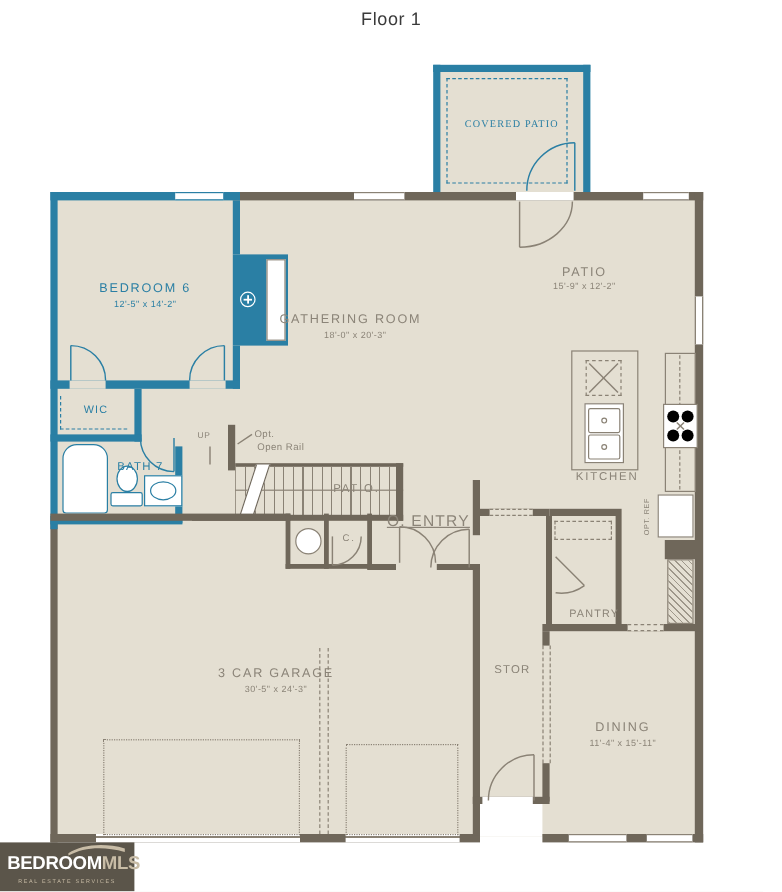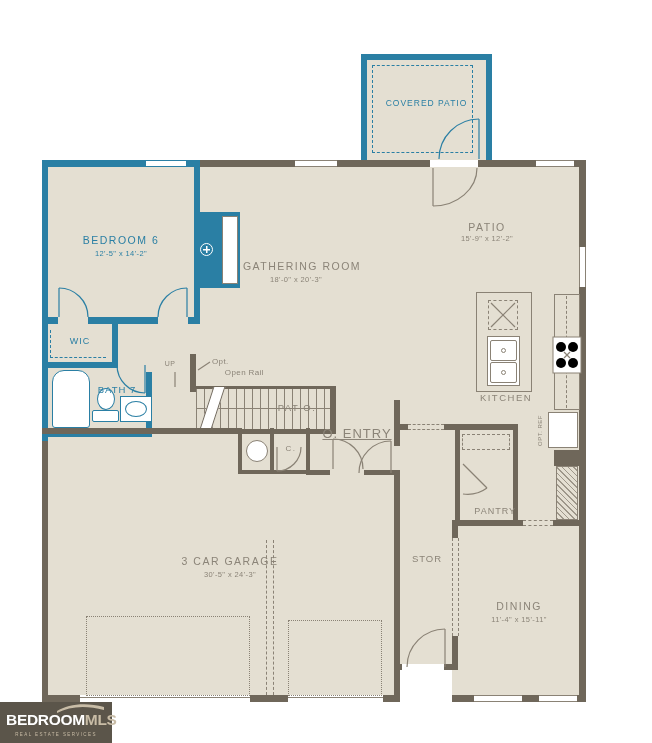--- a/index.html
+++ b/index.html
@@ -41,30 +41,31 @@
     linear-gradient(#fff,#fff) center/1.5px 7px no-repeat,
     linear-gradient(#fff,#fff) center/7px 1.5px no-repeat;
     border:1.5px solid #fff;border-radius:50%;}
   .dot{border:1px solid var(--line,#8a8275);border-radius:50%;background:#fff;}
 </style>
 </head>
 <body>
 
 <div class="canvas">
 
+  <div class="a title" style="left:0;top:8px;">Floor 1</div>
 
   <div class="a f" style="left:366px;top:59px;width:121px;height:102px;"></div>
   <div class="a f" style="left:47px;top:166px;width:533px;height:531px;"></div>
   <div class="a white" style="left:400px;top:670px;width:52px;height:27px;"></div>
 
   <div class="a t" style="left:361px;top:54px;width:131px;height:6px;"></div>
   <div class="a t" style="left:361px;top:54px;width:6px;height:108px;"></div>
   <div class="a t" style="left:486px;top:54px;width:6px;height:108px;"></div>
   <div class="a dashT" style="left:372px;top:65px;width:101px;height:88px;"></div>
-  <div class="a lbl tl" style="left:366px;top:98px;width:121px;font-size:8.5px;letter-spacing:1px;">COVERED PATIO</div>
+  <div class="a lbl tl" style="left:366px;top:98px;width:121px;font-size:8.5px;letter-spacing:1px;font-family:Liberation Serif, serif;">COVERED PATIO</div>
   <svg class="arc arcT" style="left:438px;top:118px;" width="42" height="42">
       <path d="M41 1 A40 40 0 0 0 1 41"></path>
       <line x1="41" y1="1" x2="41" y2="41"></line>
     </svg>
 
   <div class="a w" style="left:194px;top:160px;width:392px;height:7px;"></div>
   <div class="a winh" style="left:295px;top:160px;width:42px;height:7px;"></div>
   <div class="a winh" style="left:536px;top:160px;width:38px;height:7px;"></div>
   <div class="a white" style="left:430px;top:160px;width:48px;height:7px;"></div>
   <svg class="arc" style="left:432px;top:167px;" width="46" height="40">
@@ -120,21 +121,21 @@
   <div class="a outlT" style="left:120px;top:396px;width:32px;height:26px;"></div>
   <div class="a outlT" style="left:125px;top:401px;width:22px;height:16px;border-radius:50%;"></div>
   <div class="a lbl tl" style="left:80px;top:384px;width:74px;font-size:9.5px;letter-spacing:1px;">BATH 7</div>
 
   <div class="a lbl" style="left:160px;top:360px;width:20px;font-size:7px;letter-spacing:.5px;">UP</div>
   <svg class="arc" style="left:172px;top:372px;" width="6" height="16">
       <line x1="3" y1="0" x2="3" y2="15"></line>
     </svg>
   <div class="a w" style="left:190px;top:354px;width:6px;height:38px;"></div>
   <div class="a lbl" style="left:212px;top:357px;width:40px;font-size:8px;letter-spacing:.4px;text-align:left;">Opt.</div>
-  <div class="a lbl" style="left:204px;top:368px;width:60px;font-size:8px;letter-spacing:.4px;text-align:right;">Open Rail</div>
+  <div class="a lbl" style="left:204px;top:368px;width:60px;font-size:8px;letter-spacing:.4px;text-align:center;">Open Rail</div>
   <svg class="arc" style="left:196px;top:358px;" width="16" height="14">
       <line x1="14" y1="4" x2="2" y2="12"></line>
     </svg>
   <div class="a w" style="left:196px;top:386px;width:140px;height:3px;"></div>
   <div class="a treads" style="left:196px;top:389px;width:140px;height:41px;"></div>
   <div class="a" style="left:196px;top:408px;width:140px;height:1px;background:var(--line);"></div>
   <div class="a zig" style="left:206px;top:387px;width:12px;height:45px;"></div>
   <div class="a lbl" style="left:262px;top:402px;width:70px;font-size:9.5px;">PATIO.</div>
   <div class="a w" style="left:330px;top:386px;width:6px;height:48px;"></div>
   <div class="a w" style="left:160px;top:429px;width:176px;height:5px;"></div>
@@ -212,21 +213,21 @@
       <circle cx="9" cy="27" r="5"></circle>
       <circle cx="21" cy="27" r="5"></circle>
     <line x1="12" y1="16" x2="18" y2="22"></line>
       <line x1="18" y1="16" x2="12" y2="22"></line>
   </svg>
   <div class="a outl" style="left:548px;top:412px;width:30px;height:36px;background:#fff;"></div>
   <div class="a vtext" style="left:537px;top:410px;width:10px;height:40px;">OPT. REF</div>
   <div class="a w" style="left:554px;top:450px;width:26px;height:16px;"></div>
   <div class="a hatch" style="left:556px;top:466px;width:22px;height:54px;"></div>
 
-  <div class="a lbl" style="left:232px;top:260px;width:140px;">GATHERING ROOM</div>
+  <div class="a lbl" style="left:222px;top:260px;width:140px;">GATHERING ROOM</div>
   <div class="a lbl dims" style="left:226px;top:275px;width:140px;">18'-0" x 20'-3"</div>
   <div class="a lbl" style="left:447px;top:221px;width:80px;">PATIO</div>
   <div class="a lbl dims" style="left:447px;top:234px;width:80px;">15'-9" x 12'-2"</div>
 
   <div class="a lbl" style="left:155px;top:555px;width:150px;">3 CAR GARAGE</div>
   <div class="a lbl dims" style="left:155px;top:570px;width:150px;">30'-5" x 24'-3"</div>
   <div class="a dotted" style="left:86px;top:616px;width:164px;height:80px;"></div>
   <div class="a dotted" style="left:288px;top:620px;width:94px;height:76px;"></div>
   <div class="a jamb" style="left:266px;top:540px;width:8px;height:155px;"></div>
 

